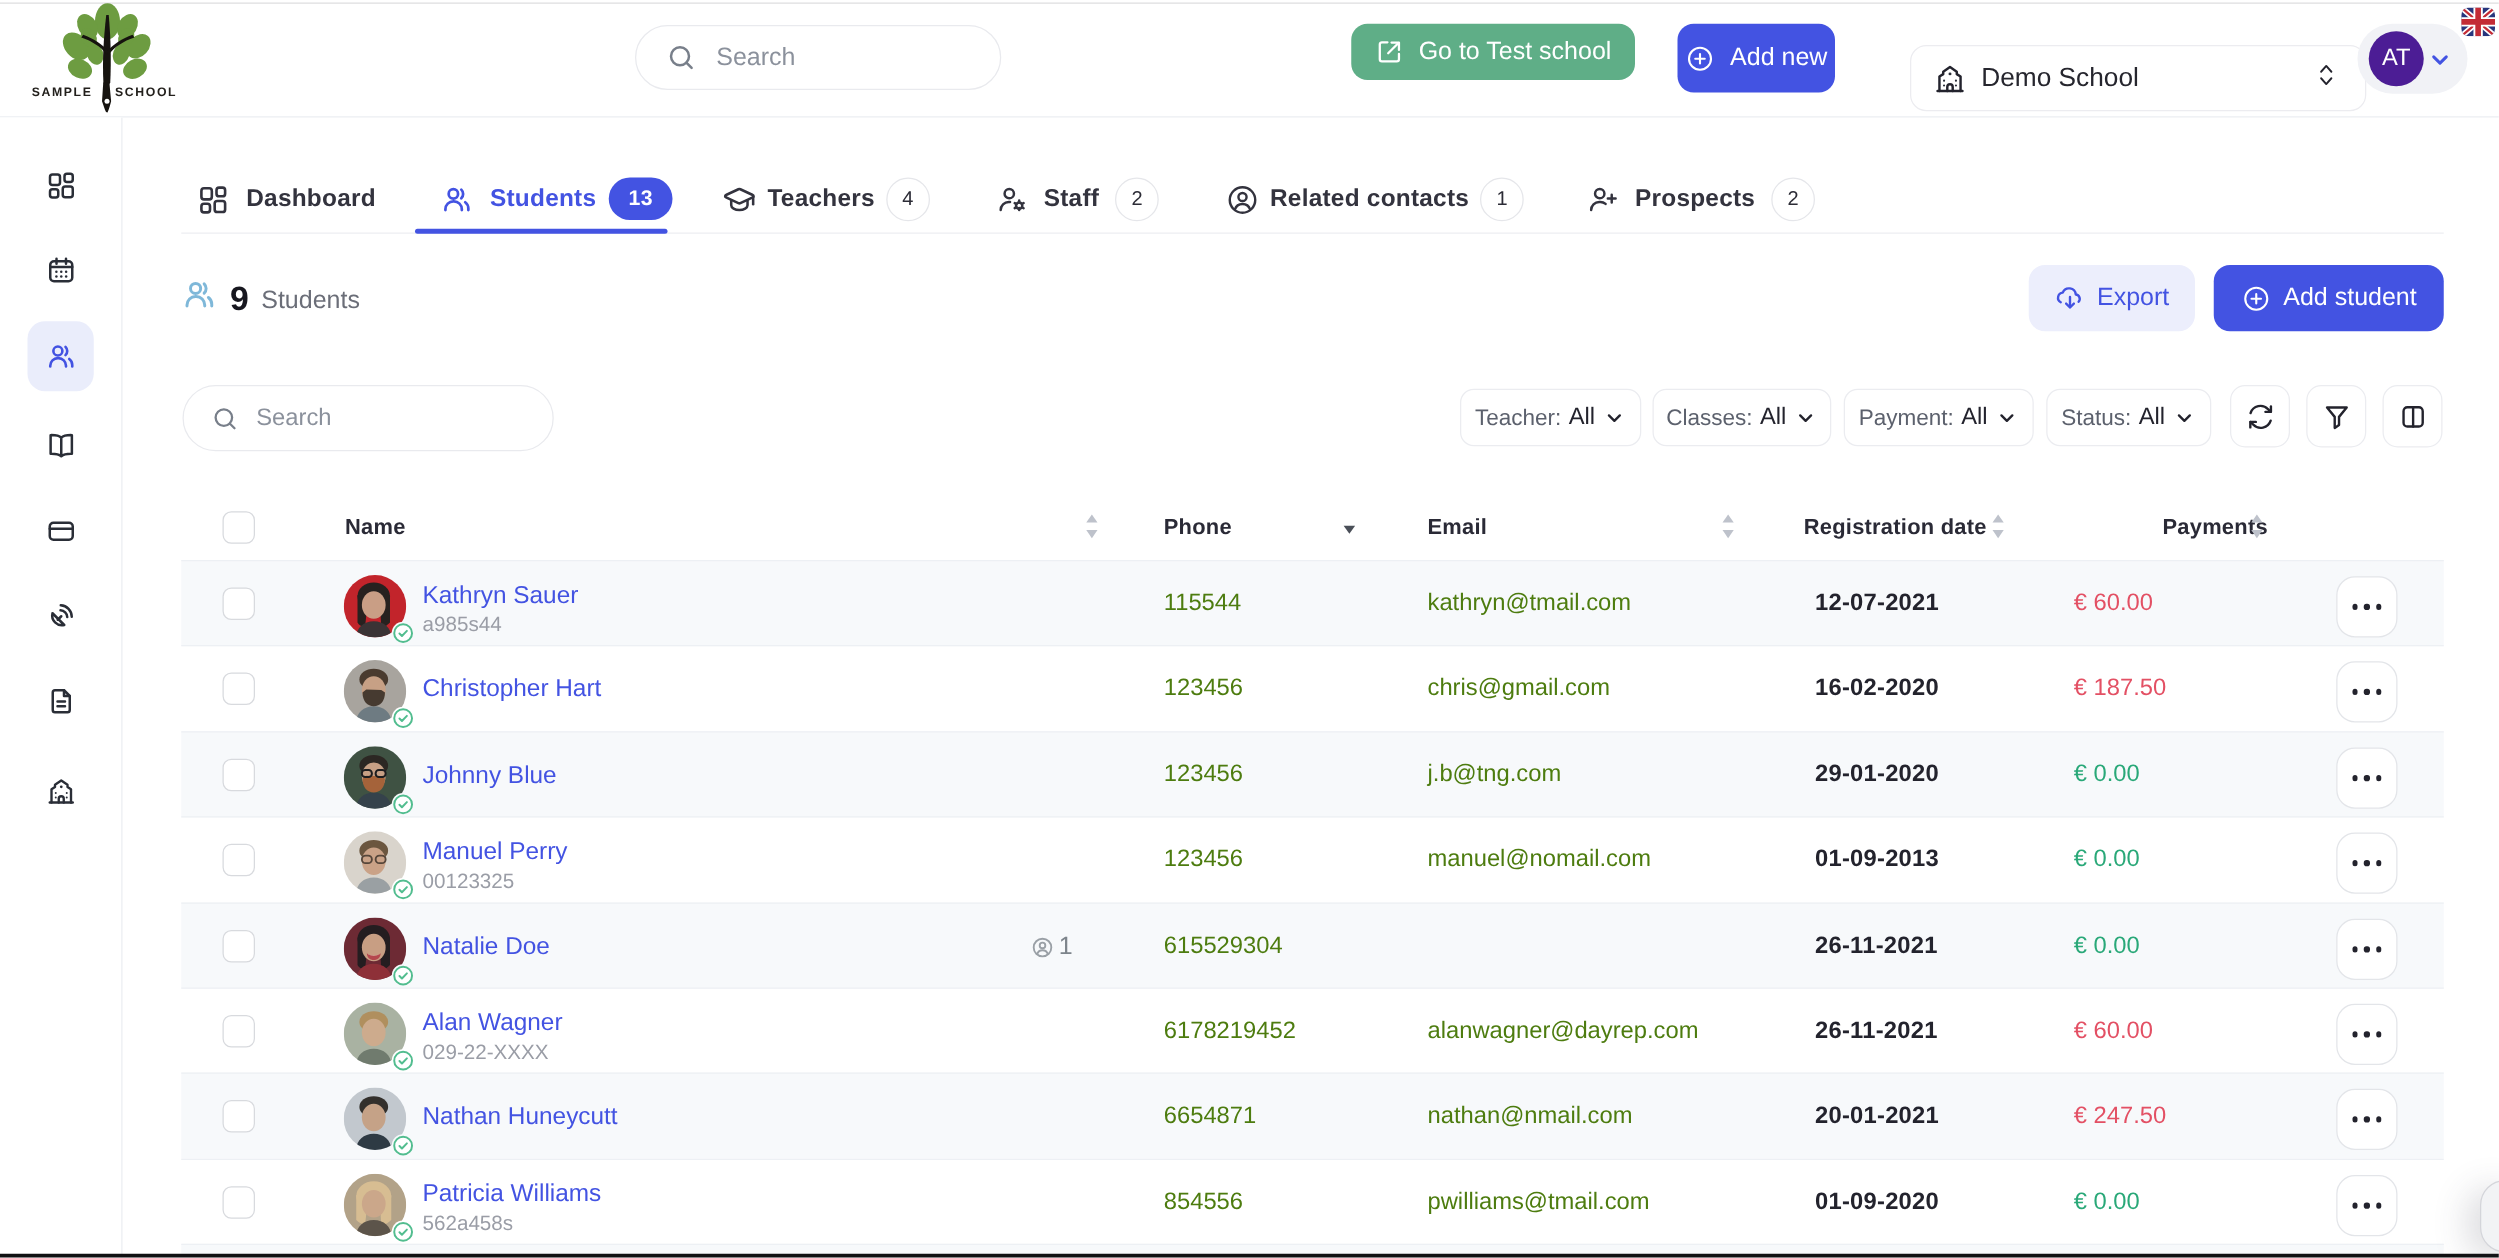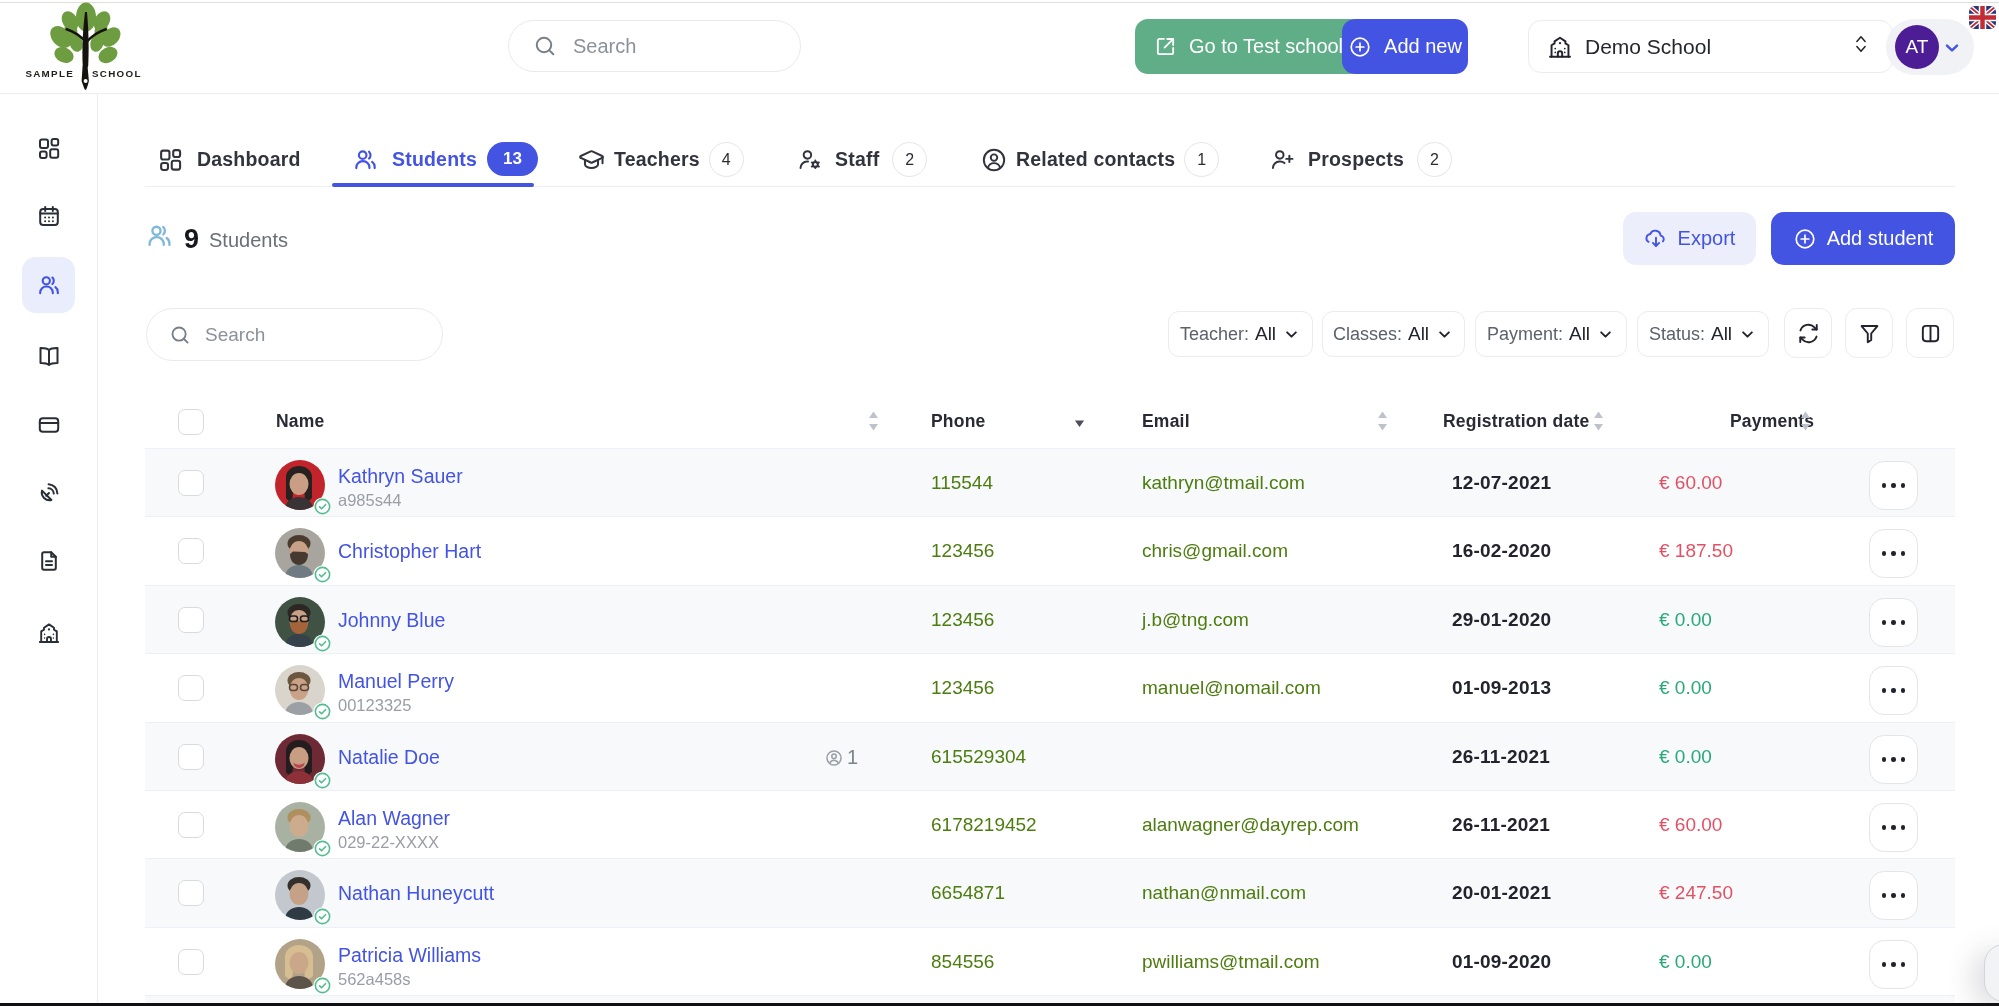--- a/index.html
+++ b/index.html
@@ -57,36 +57,36 @@
     <text x="50" y="74.5" font-family="Liberation Sans, sans-serif" font-size="9.8" font-weight="bold" letter-spacing="1.3" fill="#23201c" text-anchor="end">SAMPLE</text>
     <text x="68" y="74.5" font-family="Liberation Sans, sans-serif" font-size="9.8" font-weight="bold" letter-spacing="1.3" fill="#23201c">SCHOOL</text>
   </svg>
 <div class="searchpill" style="left:508px;top:20px;width:293px;height:52px;padding-left:24px;gap:16px">
     <svg width="24" height="24" viewBox="0 0 24 24" fill="none" stroke="#787f8a" stroke-width="2.00" stroke-linecap="round" stroke-linejoin="round">
       <circle cx="11" cy="11" r="7.2"></circle>
       <path d="m20.3 20.3-4.2-4.2"></path>
     </svg>
     <span>Search</span>
   </div>
-<div class="btn" style="left:1135px;top:19px;width:227px;height:55px;background:#5fae87;color:#fff">
+<div class="btn" style="left:1081px;top:19px;width:227px;height:45px;background:#5fae87;color:#fff">
     <svg width="23" height="23" viewBox="0 0 24 24" fill="none" stroke="#ffffff" stroke-width="1.90" stroke-linecap="round" stroke-linejoin="round">
       <path d="M13.8 4.2H20v6.2"></path>
       <path d="M19.6 4.6 11 13.2"></path>
       <path d="M20 13.6v4.6a1.8 1.8 0 0 1-1.8 1.8H5.8A1.8 1.8 0 0 1 4 18.2V5.8A1.8 1.8 0 0 1 5.8 4h4.6"></path>
     </svg>
     <span>Go to Test school</span>
   </div>
 <div class="btn" style="left:1342px;top:19px;width:126px;height:55px;background:#4353e2;color:#fff">
     <svg width="24" height="24" viewBox="0 0 24 24" fill="none" stroke="#ffffff" stroke-width="1.70" stroke-linecap="round" stroke-linejoin="round">
       <circle cx="12" cy="12" r="8.8"></circle>
       <path d="M12 8.2v7.6M8.2 12h7.6"></path>
     </svg>
     <span>Add new</span>
   </div>
-<div class="btn" style="left:1528px;top:20px;width:365px;height:53px;background:#fff;border:1.5px solid #ececf0;justify-content:flex-end;padding:0 18px;color:#26262e;font-size:21px">
+<div class="btn" style="left:1528px;top:36px;width:365px;height:53px;background:#fff;border:1.5px solid #ececf0;justify-content:flex-end;padding:0 18px;color:#26262e;font-size:21px">
     <svg width="26" height="26" viewBox="0 0 24 24" fill="none" stroke="#23232d" stroke-width="1.80" stroke-linecap="round" stroke-linejoin="round">
       <path d="M4.2 21V10.4L7 8.6V6.8l5-3.4 5 3.4v1.8l2.8 1.8V21"></path>
       <path d="M2.8 21h18.4"></path>
       <path d="M10 21v-3a2 2 0 0 1 4 0v3"></path>
       <g fill="#2a2e37" stroke="none">
         <circle cx="12" cy="8.4" r="1.1"></circle>
         <circle cx="7.6" cy="13.4" r=".8"></circle>
         <circle cx="16.4" cy="13.4" r=".8"></circle>
         <circle cx="7.6" cy="17" r=".8"></circle>
         <circle cx="16.4" cy="17" r=".8"></circle>

